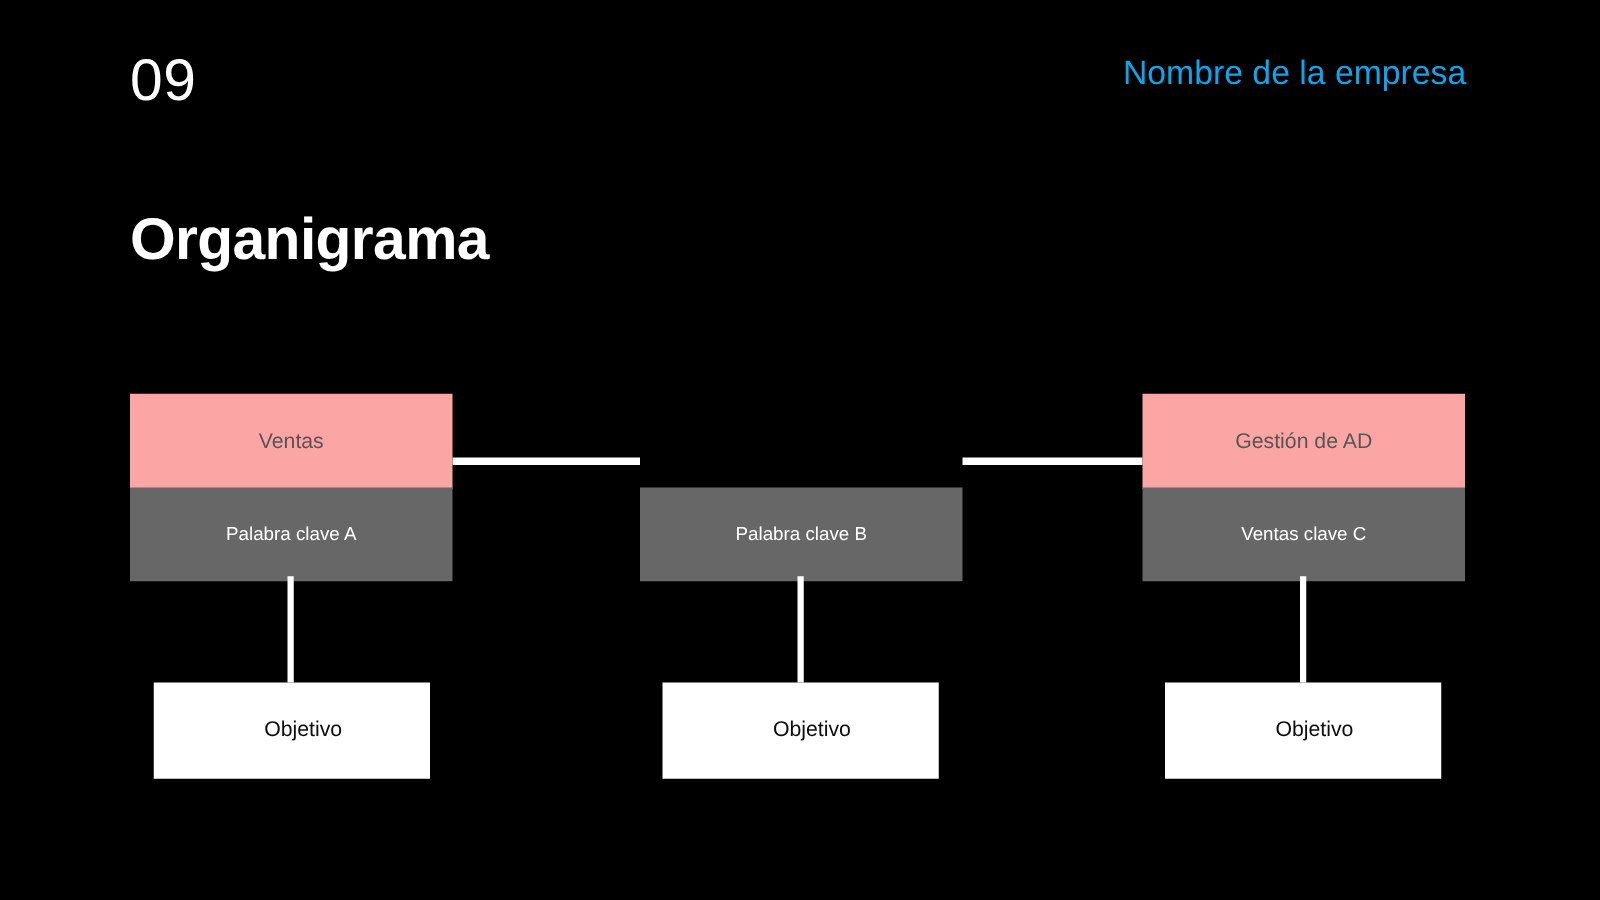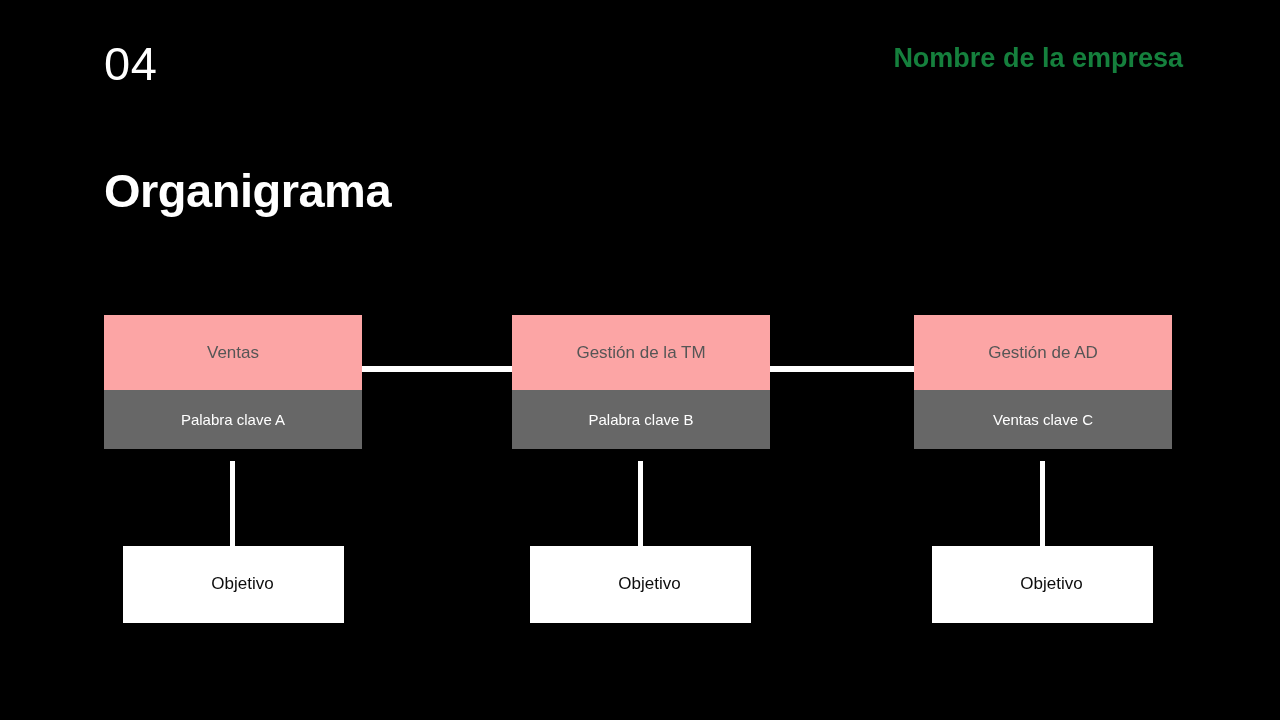--- a/index.html
+++ b/index.html
@@ -20,24 +20,24 @@
     position:absolute;
     left:104px; top:40px;
     font-size:47px;
     font-weight:300;
     letter-spacing:0.5px;
     color:#ffffff;
     line-height:1;
   }
   .company-name {
     position:absolute;
-    right:97px; top:42px;
+    right:107px; top:42px;
     font-size:27px;
-    font-weight:700;
-    color:#15803d;
+    font-weight:400;
+    color:#0ea5e9;
     line-height:1.2;
     white-space:nowrap;
   }
   .slide-title {
     position:absolute;
     left:104px; top:165px;
     font-size:47px;
     font-weight:bold;
     color:#ffffff;
     line-height:1.1;
@@ -61,21 +61,21 @@
   }
   .node-head span {
     font-size:17px;
     font-weight:400;
     color:#565656;
     line-height:1.2;
   }
 
   .node-key {
     position:absolute;
-    width:258px; height:59px;
+    width:258px; height:75px;
     background:#676767;
     display:flex;
     align-items:center;
     justify-content:center;
   }
   .node-key span {
     font-size:15px;
     font-weight:400;
     color:#ffffff;
     line-height:1.2;
@@ -129,21 +129,21 @@
   .h-1 { left:362px; width:150px; top:366px; }
   .h-2 { left:770px; width:144px; top:366px; }
 
   .v-seg { top:461px; height:85px; }
 </style>
 </head>
 <body>
 
 <div id="slide">
 
-  <div class="slide-number">04</div>
+  <div class="slide-number">09</div>
 
   <div class="company-name">Nombre de la empresa</div>
 
   <h1 class="slide-title">Organigrama</h1>
 
   <div class="org-chart">
 
     <div class="connector-h h-1"></div>
     <div class="connector-h h-2"></div>
 
@@ -151,23 +151,20 @@
       <span>Ventas</span>
     </div>
     <div class="node-key col-1 row-key">
       <span>Palabra clave A</span>
     </div>
     <div class="connector-v v-1 v-seg"></div>
     <div class="node-goal goal-1 row-goal">
       <span>Objetivo</span>
     </div>
 
-    <div class="node-head col-2 row-head">
-      <span>Gestión de la TM</span>
-    </div>
     <div class="node-key col-2 row-key">
       <span>Palabra clave B</span>
     </div>
     <div class="connector-v v-2 v-seg"></div>
     <div class="node-goal goal-2 row-goal">
       <span>Objetivo</span>
     </div>
 
     <div class="node-head col-3 row-head">
       <span>Gestión de AD</span>

